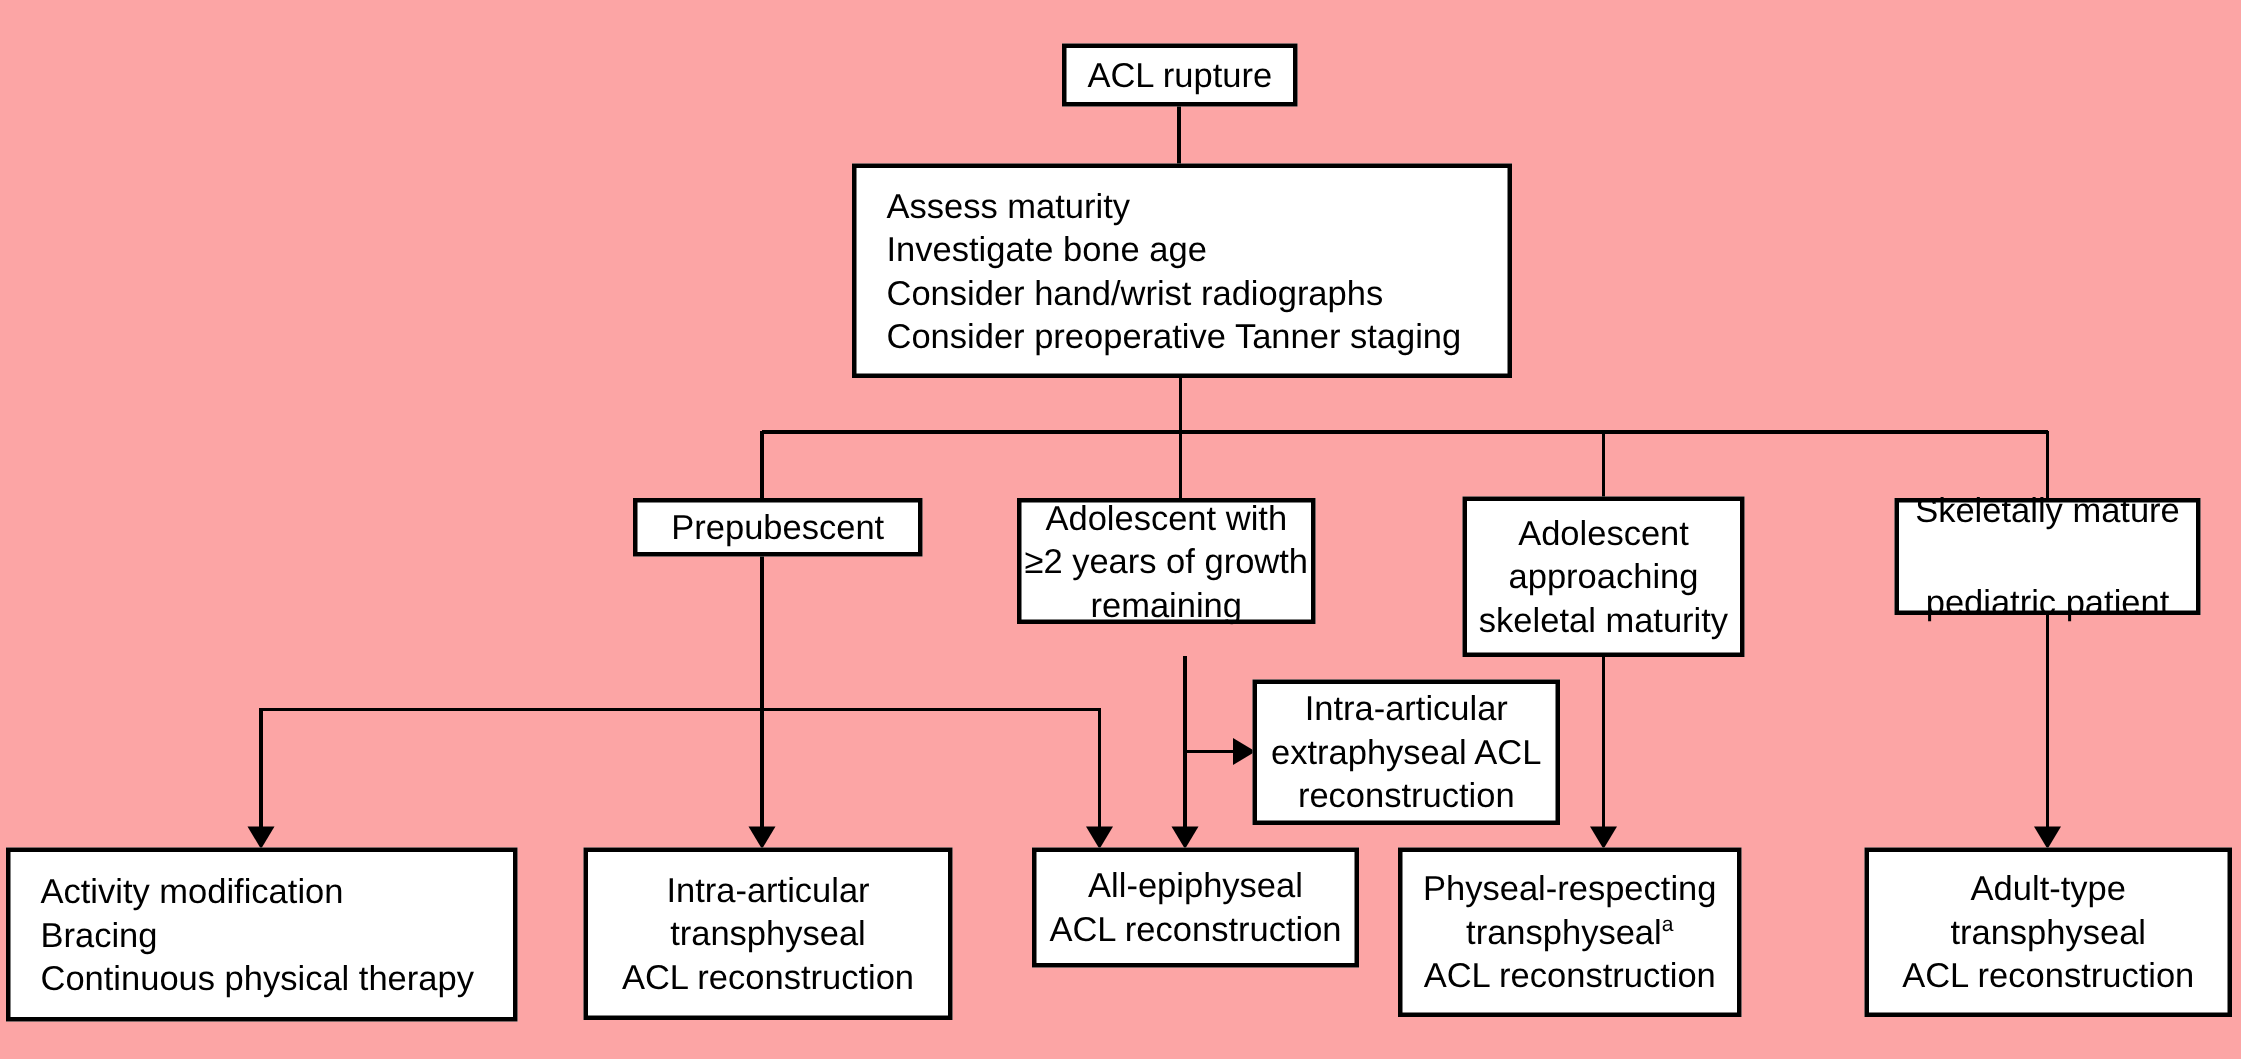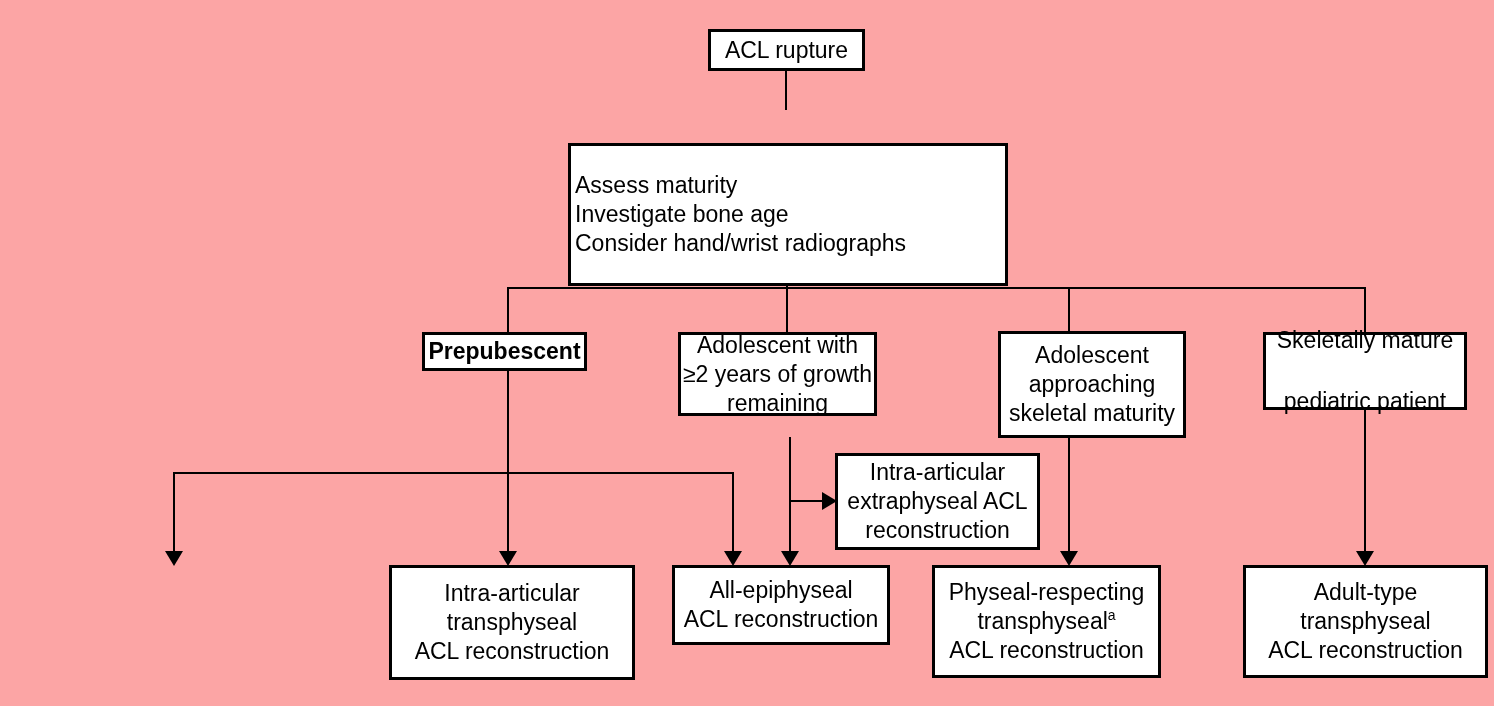--- a/index.html
+++ b/index.html
@@ -43,23 +43,22 @@
     justify-content: center;
     align-items: center;
     text-align: center;
     font-size: 23px;
     line-height: 29px;
     white-space: nowrap;
   }
   .node.align-left {
     align-items: flex-start;
     text-align: right;
-    padding-left: 4px;
+    padding-left: 20px;
     padding-right: 6px;
-    margin-top: 34px;
   }
   .node sup {
     font-size: 14px;
     line-height: 0;
     vertical-align: super;
   }
 </style>
 </head>
 <body>
 
@@ -100,57 +99,63 @@
   </svg>
 
   <div class="node" style="left:708px; top:29px; width:157px; height:42px;">
     <div>ACL rupture</div>
   </div>
 
   <div class="node align-left" style="left:568px; top:109px; width:440px; height:143px;">
     <div>Assess maturity</div>
     <div>Investigate bone age</div>
     <div>Consider hand/wrist radiographs</div>
+    <div>Consider preoperative Tanner staging</div>
   </div>
 
-  <div class="node" style="left:422px; top:332px; width:165px; height:39px;font-weight:bold;">
+  <div class="node" style="left:422px; top:332px; width:193px; height:39px;">
     <div>Prepubescent</div>
   </div>
 
   <div class="node" style="left:678px; top:332px; width:199px; height:84px;">
     <div>Adolescent with</div>
     <div>≥2 years of growth</div>
     <div>remaining</div>
   </div>
 
-  <div class="node" style="left:975px; top:331px; width:188px; height:107px;margin-left:23px;">
+  <div class="node" style="left:975px; top:331px; width:188px; height:107px;">
     <div>Adolescent</div>
     <div>approaching</div>
     <div>skeletal maturity</div>
   </div>
 
   <div class="node" style="left:1263px; top:332px; width:204px; height:78px;gap:32px;">
     <div>Skeletally mature</div>
     <div>pediatric patient</div>
   </div>
 
   <div class="node" style="left:835px; top:453px; width:205px; height:97px;">
     <div>Intra-articular</div>
     <div>extraphyseal ACL</div>
     <div>reconstruction</div>
   </div>
 
+  <div class="node align-left" style="left:4px; top:565px; width:341px; height:116px;">
+    <div>Activity modification</div>
+    <div>Bracing</div>
+    <div>Continuous physical therapy</div>
+  </div>
 
   <div class="node" style="left:389px; top:565px; width:246px; height:115px;">
     <div>Intra-articular</div>
     <div>transphyseal</div>
     <div>ACL reconstruction</div>
   </div>
 
-  <div class="node" style="left:672px; top:565px; width:218px; height:80px;">
+  <div class="node" style="left:688px; top:565px; width:218px; height:80px;">
     <div>All-epiphyseal</div>
     <div>ACL reconstruction</div>
   </div>
 
   <div class="node" style="left:932px; top:565px; width:229px; height:113px;">
     <div>Physeal-respecting</div>
     <div>
       <span>transphyseal</span><sup>a</sup>
     </div>
     <div>ACL reconstruction</div>

